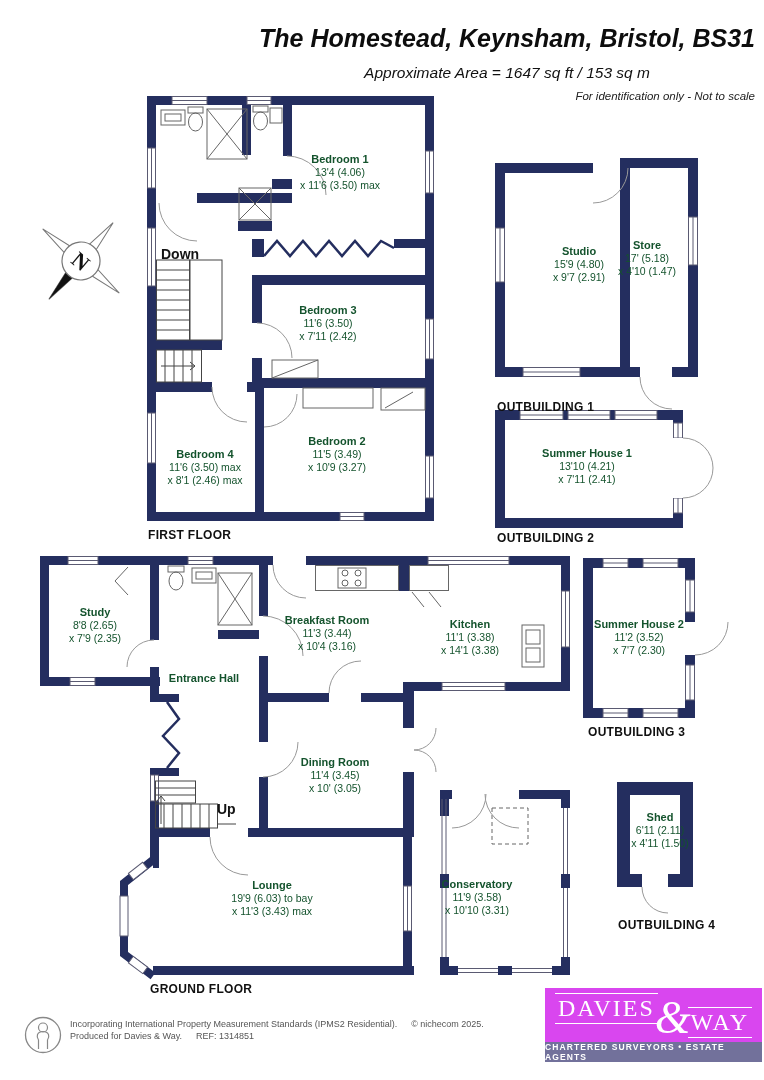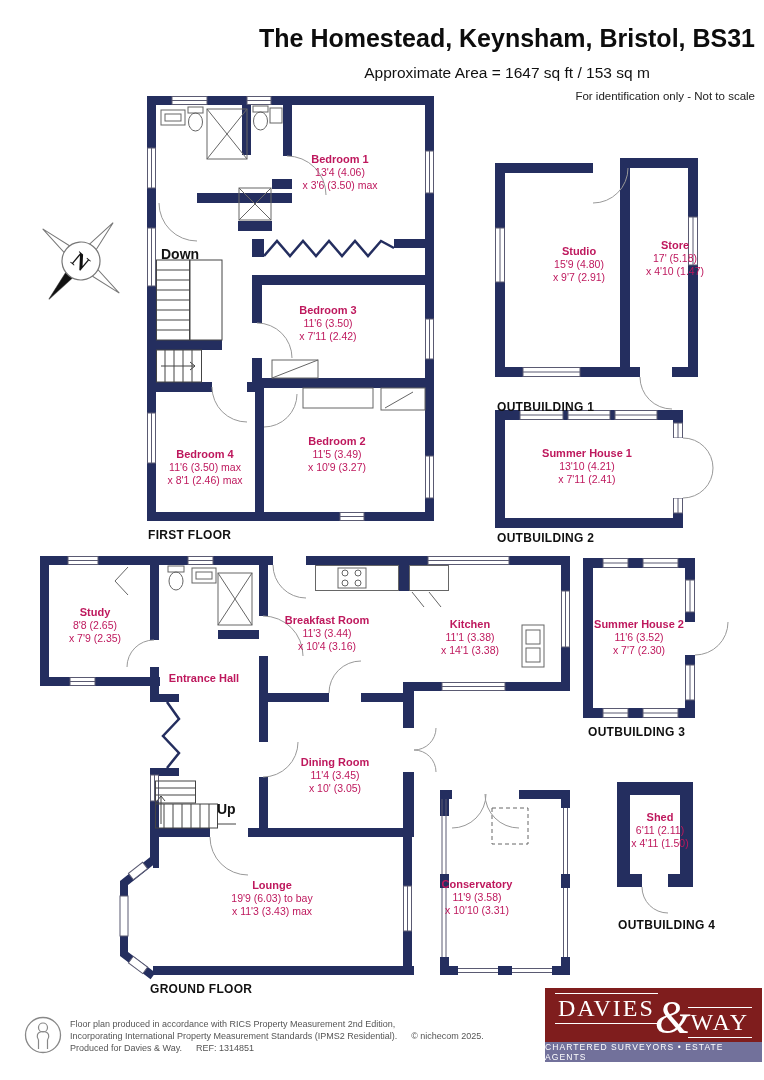--- a/index.html
+++ b/index.html
@@ -1,42 +1,42 @@
 <!DOCTYPE html>
 <html><head>
 <meta charset="utf-8">
 <style>
   html,body{margin:0;padding:0;background:#e8e8e8;}
   .page{position:relative;width:764px;height:1080px;background:#ffffff;margin:0 auto;
         font-family:"Liberation Sans",sans-serif;overflow:hidden;}
-  .header{position:absolute;top:24px;right:9px;text-align:right;}
+  .header{position:absolute;top:24px;right:9px;text-align:right;font-style:italic;}
   .title{font-size:25px;font-weight:bold;color:#0d0d0d;}
   .area-line{font-size:15.5px;color:#111;line-height:21px;}
   .area-first{margin-top:9px;text-align:center;}
   .note{font-size:11.5px;color:#222;margin-top:7px;}
   .plan{position:absolute;}
   .room-label{position:absolute;transform:translate(-50%,-50%);text-align:center;
-              color:#be185d;line-height:13px;white-space:nowrap;}
+              color:#14532d;line-height:13px;white-space:nowrap;}
   .room-label .rname{font-weight:bold;font-size:11px;}
   .room-label .rdim{font-size:10.5px;}
   .floor-label{position:absolute;font-weight:bold;font-size:12px;color:#101010;letter-spacing:.3px;}
   .stair-label{position:absolute;font-weight:bold;font-size:14px;color:#131313;}
   .footer-icon{position:absolute;left:24px;top:1016px;}
   .footer-text{position:absolute;left:70px;top:1018px;font-size:9px;color:#555;line-height:12px;}
   .footer-text .gap{margin-left:14px;}
   .logo{position:absolute;left:545px;top:988px;width:217px;}
-  .logo-top{background:#7f1d1d;height:54px;display:flex;align-items:center;justify-content:center;
+  .logo-top{background:#d946ef;height:54px;display:flex;align-items:center;justify-content:center;
             color:#fff;font-family:"Liberation Serif",serif;}
   .lg-word{font-size:24px;letter-spacing:2px;border-top:1.5px solid #fff;border-bottom:1.5px solid #fff;
            padding:1px 3px;}
   .lg-davies{transform:translateY(-7px);}
   .lg-way{transform:translateY(7px);}
   .lg-amp{font-size:46px;font-style:italic;margin:0 -3px;position:relative;top:2px;z-index:1;}
   .logo-band{background:#72719b;height:20px;display:flex;align-items:center;justify-content:center;
-             color:#fff;font-size:8.5px;font-weight:normal;letter-spacing:1.1px;}
+             color:#fff;font-size:8.5px;font-weight:bold;letter-spacing:1.1px;}
   svg{display:block;}
 </style>
 </head>
 <body>
 
 <div class="page">
 
   <div class="header">
     <div class="title">The Homestead, Keynsham, Bristol, BS31</div>
     <div class="area-line area-first">Approximate Area = 1647 sq ft / 153 sq m</div>
@@ -378,21 +378,21 @@
       <rect x="65" y="17" width="13" height="105"></rect>
       <rect x="2" y="109" width="25" height="13"></rect>
       <rect x="53" y="109" width="25" height="13"></rect>
     </g>
     <path d="M 27 122 A 26 26 0 0 0 53 148" fill="none" stroke="#999" stroke-width="1"></path>
   </svg>
 
   <div class="room-label" style="left:340px;top:172px">
     <div class="rname">Bedroom 1</div>
     <div class="rdim">13'4 (4.06)</div>
-    <div class="rdim">x 3'6 (3.50) max</div>
+    <div class="rdim">x 11'6 (3.50) max</div>
   </div>
   <div class="room-label" style="left:328px;top:323px">
     <div class="rname">Bedroom 3</div>
     <div class="rdim">11'6 (3.50)</div>
     <div class="rdim">x 7'11 (2.42)</div>
   </div>
   <div class="room-label" style="left:205px;top:467px">
     <div class="rname">Bedroom 4</div>
     <div class="rdim">11'6 (3.50) max</div>
     <div class="rdim">x 8'1 (2.46) max</div>
@@ -439,55 +439,54 @@
     <div class="rdim">x 10'10 (3.31)</div>
   </div>
   <div class="stair-label" style="left:217px;top:801px">Up</div>
   <div class="floor-label" style="left:150px;top:982px">GROUND FLOOR</div>
 
   <div class="room-label" style="left:579px;top:264px">
     <div class="rname">Studio</div>
     <div class="rdim">15'9 (4.80)</div>
     <div class="rdim">x 9'7 (2.91)</div>
   </div>
-  <div class="room-label" style="left:675px;top:258px">
+  <div class="room-label" style="left:647px;top:258px">
     <div class="rname">Store</div>
     <div class="rdim">17' (5.18)</div>
     <div class="rdim">x 4'10 (1.47)</div>
   </div>
   <div class="floor-label" style="left:497px;top:400px">OUTBUILDING 1</div>
 
   <div class="room-label" style="left:587px;top:466px">
     <div class="rname">Summer House 1</div>
     <div class="rdim">13'10 (4.21)</div>
     <div class="rdim">x 7'11 (2.41)</div>
   </div>
   <div class="floor-label" style="left:497px;top:531px">OUTBUILDING 2</div>
 
   <div class="room-label" style="left:639px;top:637px">
     <div class="rname">Summer House 2</div>
-    <div class="rdim">11'6 (3.52)</div>
+    <div class="rdim">11'2 (3.52)</div>
     <div class="rdim">x 7'7 (2.30)</div>
   </div>
   <div class="floor-label" style="left:588px;top:725px">OUTBUILDING 3</div>
 
   <div class="room-label" style="left:660px;top:830px">
     <div class="rname">Shed</div>
     <div class="rdim">6'11 (2.11)</div>
     <div class="rdim">x 4'11 (1.50)</div>
   </div>
   <div class="floor-label" style="left:618px;top:918px">OUTBUILDING 4</div>
 
   <svg class="footer-icon" width="38" height="38" viewBox="0 0 38 38">
     <circle cx="19" cy="19" r="17.5" fill="none" stroke="#888" stroke-width="1.3"></circle>
     <circle cx="19" cy="11.5" r="4.5" fill="none" stroke="#888" stroke-width="1.2"></circle>
     <path d="M 14.5 33 L 14.5 24 Q 12.5 21.5 13.5 18.5 Q 15 15.5 19 15.5 Q 23 15.5 24.5 18.5 Q 25.5 21.5 23.5 24 L 23.5 33" fill="none" stroke="#888" stroke-width="1.2"></path>
   </svg>
   <div class="footer-text">
-    <div>Floor plan produced in accordance with RICS Property Measurement 2nd Edition,</div>
     <div>
       <span>Incorporating International Property Measurement Standards (IPMS2 Residential).</span><span class="gap">© nichecom 2025.</span>
     </div>
     <div>
       <span>Produced for Davies &amp; Way.</span><span class="gap">REF:  1314851</span>
     </div>
   </div>
 
   <div class="logo">
     <div class="logo-top">

